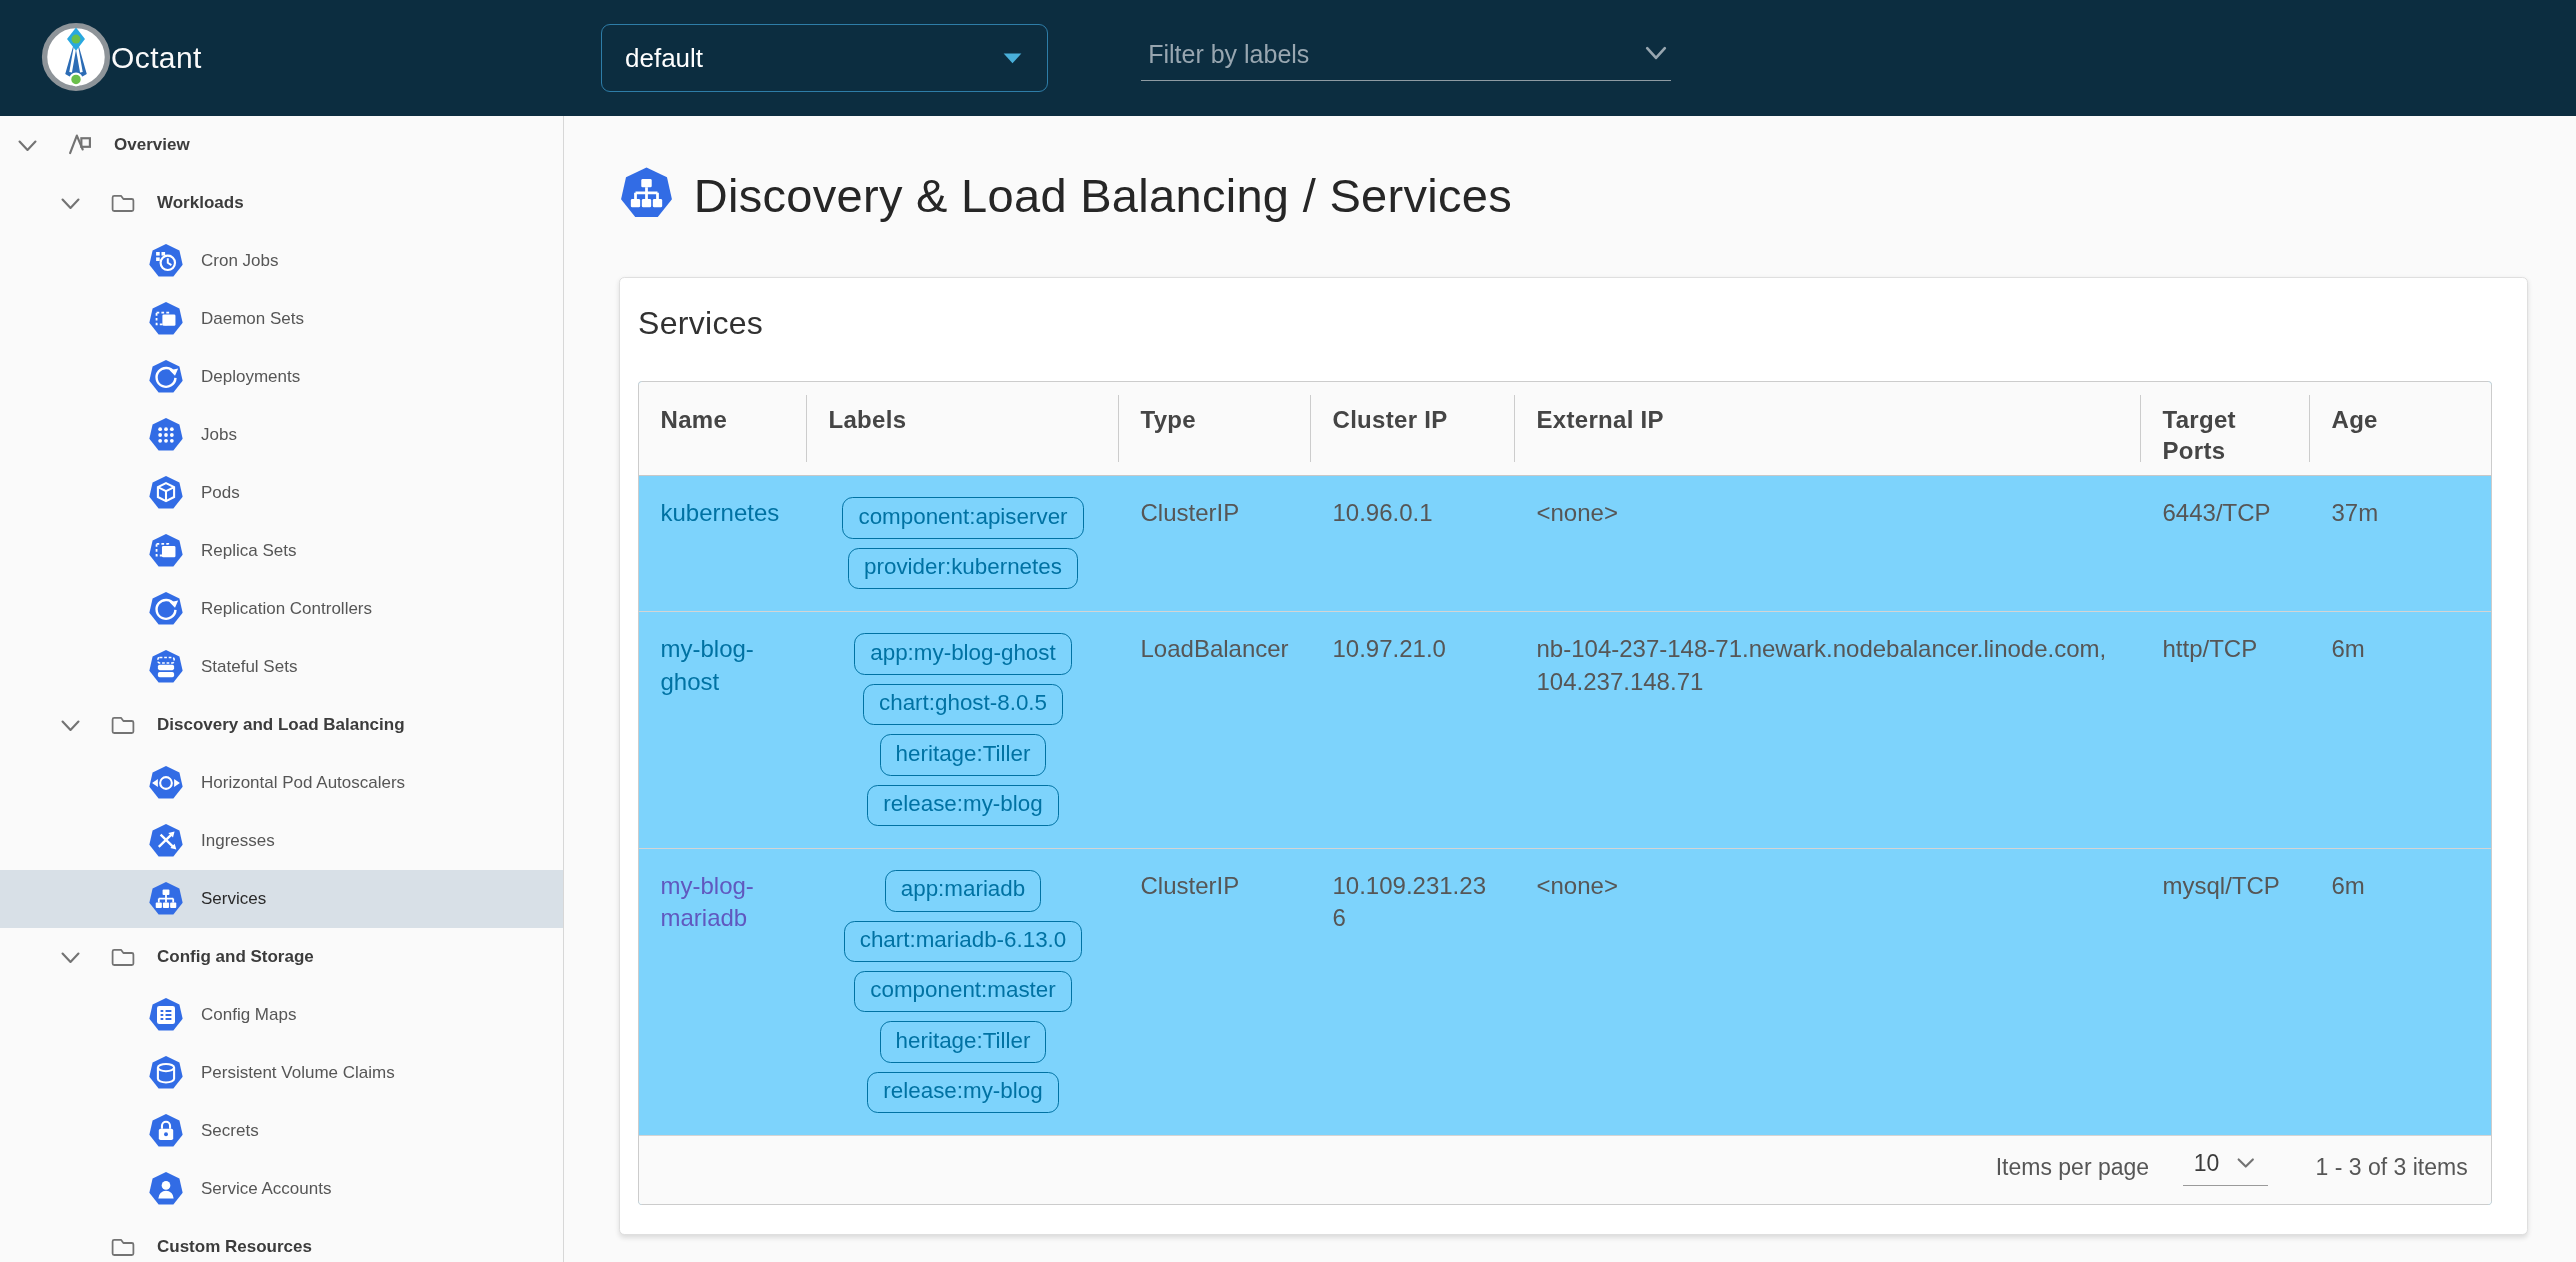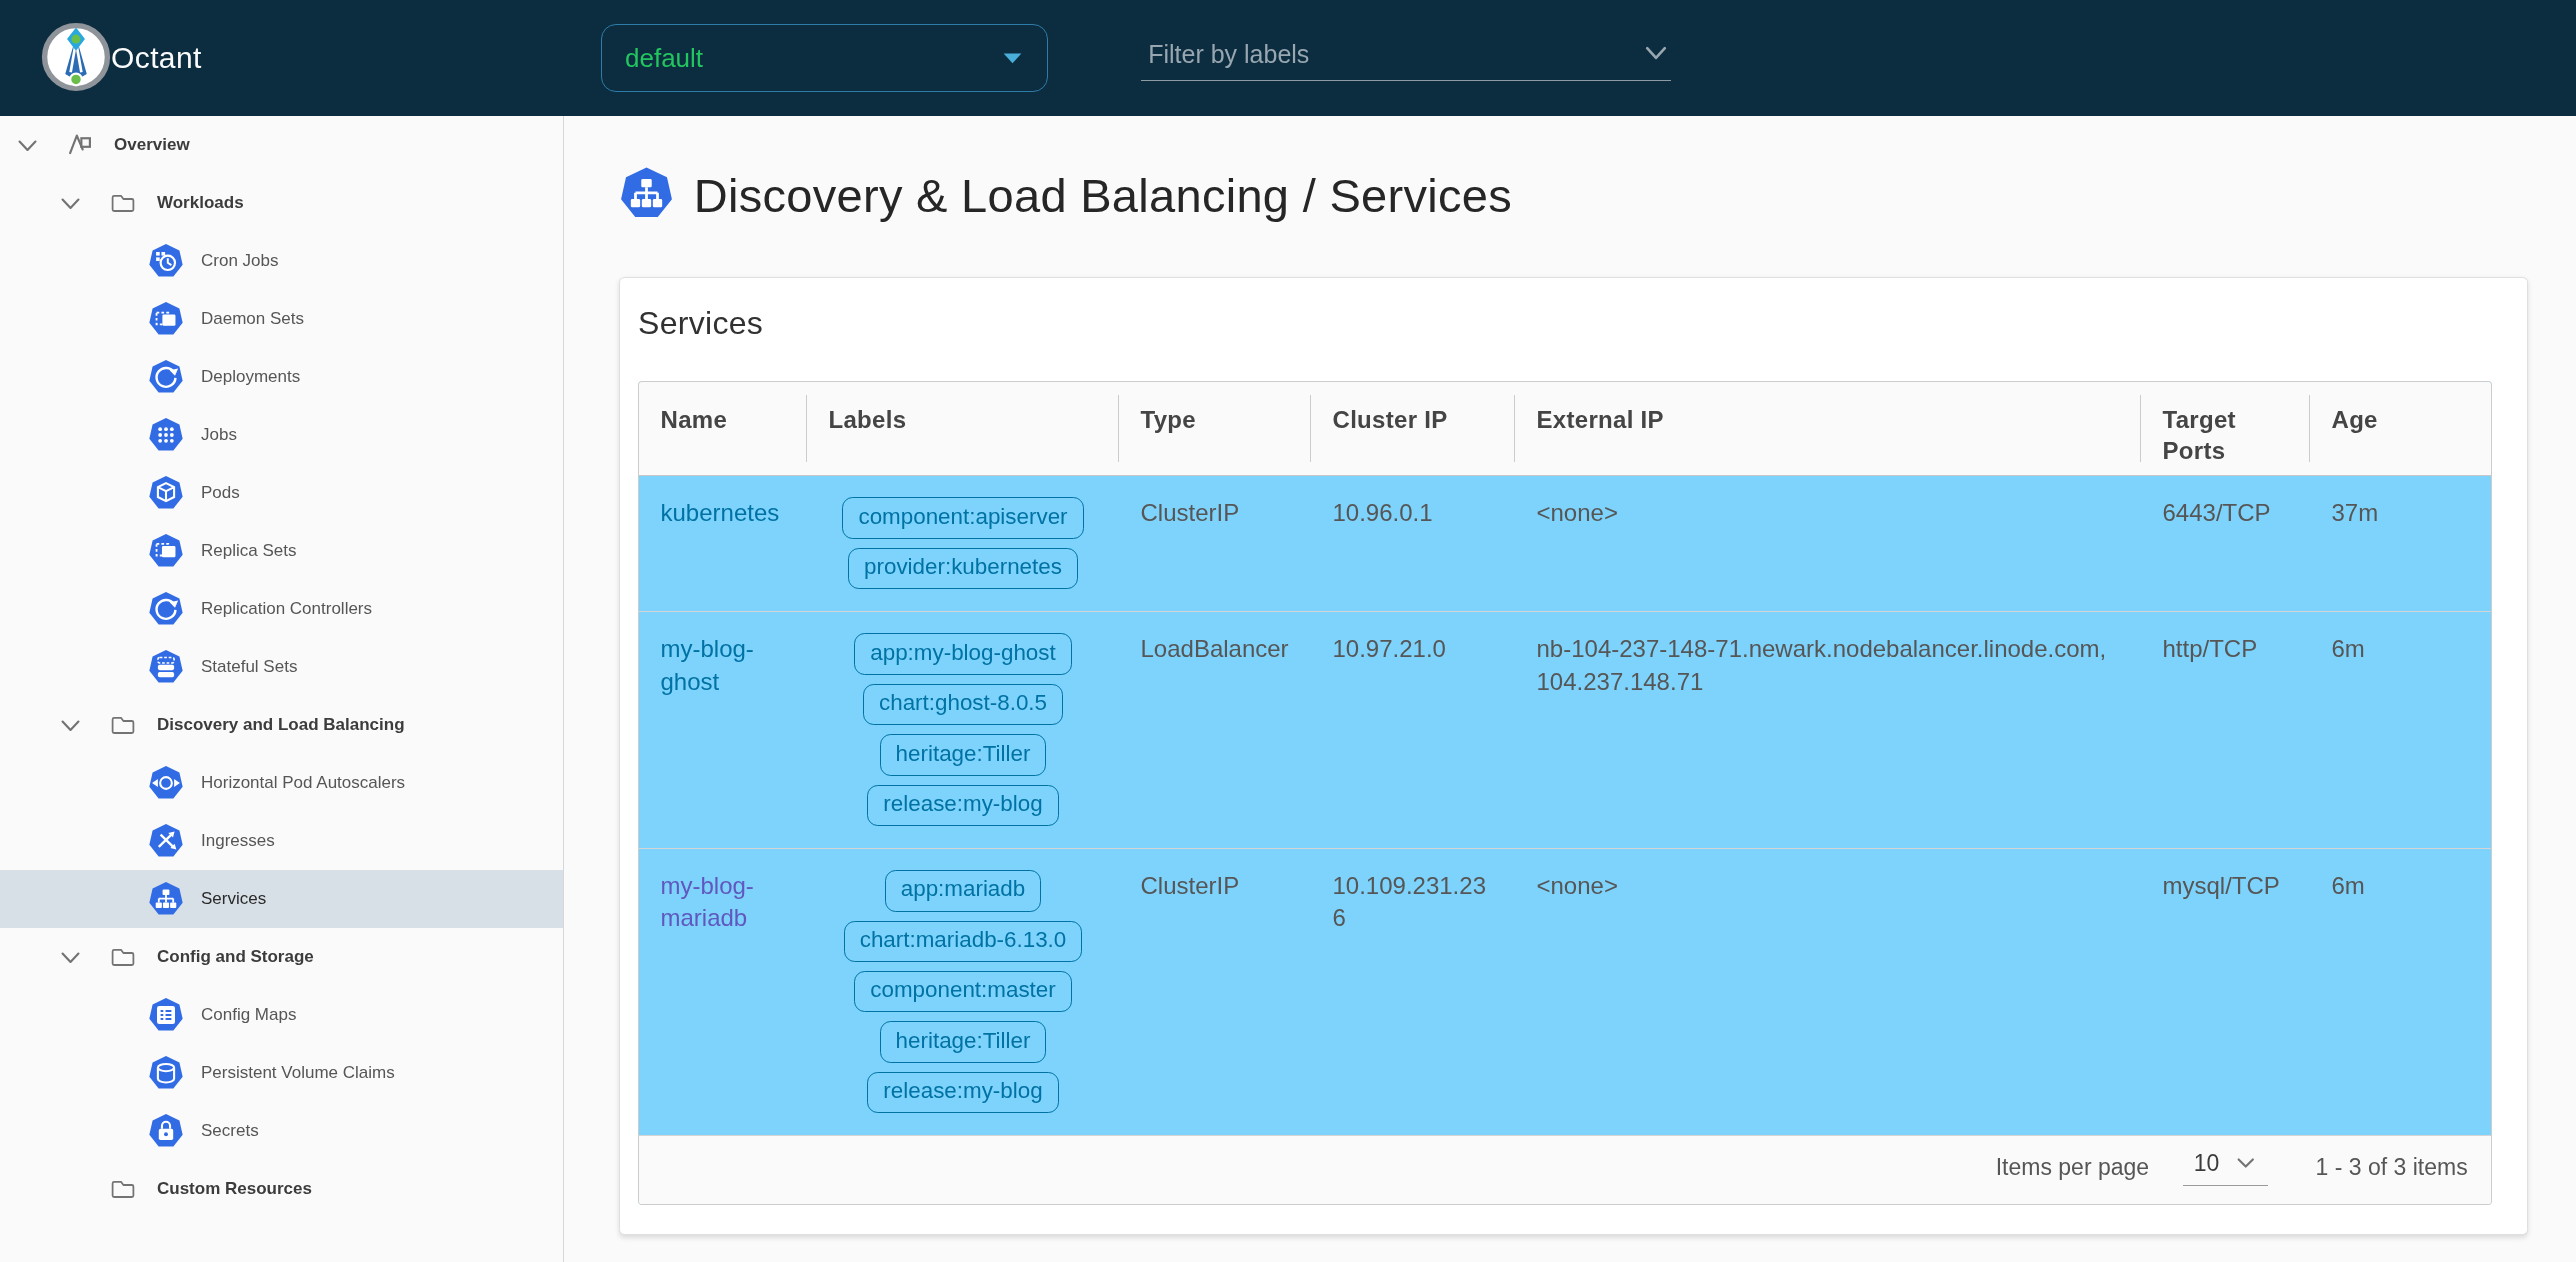--- a/index.html
+++ b/index.html
@@ -9,22 +9,22 @@
     font-family:"Liberation Sans", sans-serif; background:#fafafa;
     -webkit-font-smoothing:antialiased;
   }
 
   
   .topbar { position:absolute; top:0; left:0; width:2576px; height:116px; background:#0c2d40; z-index:5; }
   .brand { position:absolute; left:41px; top:0; height:116px; display:flex; align-items:center; }
   .app-title { color:#fafafa; font-size:30px; letter-spacing:0.4px; }
   .ns-select {
     position:absolute; left:601px; top:24px; width:447px; height:68px;
-    border:1.8px solid #2e7da8; border-radius:15px; display:flex; align-items:center;
-    justify-content:space-between; padding:0 23px; color:#22c55e; font-size:26px; cursor:pointer;
+    border:1.8px solid #2e7da8; border-radius:9px; display:flex; align-items:center;
+    justify-content:space-between; padding:0 23px; color:#ffffff; font-size:26px; cursor:pointer;
   }
   .filter-wrap {
     position:absolute; left:1141px; top:29px; width:530px; height:52px;
     border-bottom:1.8px solid #8f9ba3; display:flex; align-items:center;
   }
   .filter-wrap input {
     flex:1; background:transparent; border:none; outline:none;
     color:#fff; font-size:25px; font-family:inherit; padding:0 0 0 7.2px;
   }
   .filter-wrap input::placeholder { color:#98a6b0; opacity:1; }
@@ -349,20 +349,30 @@
       <div class="nav-row lvl-leaf">
         <span class="nav-icon">
           <svg width="36" height="36" viewBox="0 0 40 40">
             <polygon points="20,1 34.9,8.2 38.5,24.2 28.2,37.1 11.8,37.1 1.5,24.2 5.1,8.2" fill="#326ce5"></polygon>
             <rect x="12" y="17.5" width="16" height="12.5" rx="2" fill="#fff"></rect>
             <path d="M15.5 17.5 v-3.2 a4.5 4.5 0 0 1 9 0 v3.2" fill="none" stroke="#fff" stroke-width="2.3"></path>
             <circle cx="20" cy="23.5" r="2.2" fill="#326ce5"></circle>
           </svg>
         </span>
         <span class="nav-label">Secrets</span>
+      </div>
+      <div class="nav-row lvl-leaf">
+        <span class="nav-icon">
+          <svg width="36" height="36" viewBox="0 0 40 40">
+            <polygon points="20,1 34.9,8.2 38.5,24.2 28.2,37.1 11.8,37.1 1.5,24.2 5.1,8.2" fill="#326ce5"></polygon>
+            <circle cx="20" cy="16" r="4.8" fill="#fff"></circle>
+            <path d="M11.5 30.5 a8.5 8.5 0 0 1 17 0 Z" fill="#fff"></path>
+          </svg>
+        </span>
+        <span class="nav-label">Service Accounts</span>
       </div>
       <div class="nav-row lvl-group">
         <span class="nav-chev" style="visibility: hidden;">
           <svg width="23" height="23" viewBox="0 0 26 26">
             <polyline points="4,8.5 13,18 22,8.5" fill="none" stroke="#737373" stroke-width="2.4" stroke-linecap="round" stroke-linejoin="round"></polyline>
           </svg>
         </span>
         <span class="nav-icon">
           <svg width="32" height="32" viewBox="0 0 40 40">
             <path d="M7 13 a2 2 0 0 1 2 -2 h8.5 l3 4 h10.5 a2 2 0 0 1 2 2 v11 a2 2 0 0 1 -2 2 H9 a2 2 0 0 1 -2 -2 Z" fill="none" stroke="#737373" stroke-width="2.2" stroke-linejoin="round"></path>

